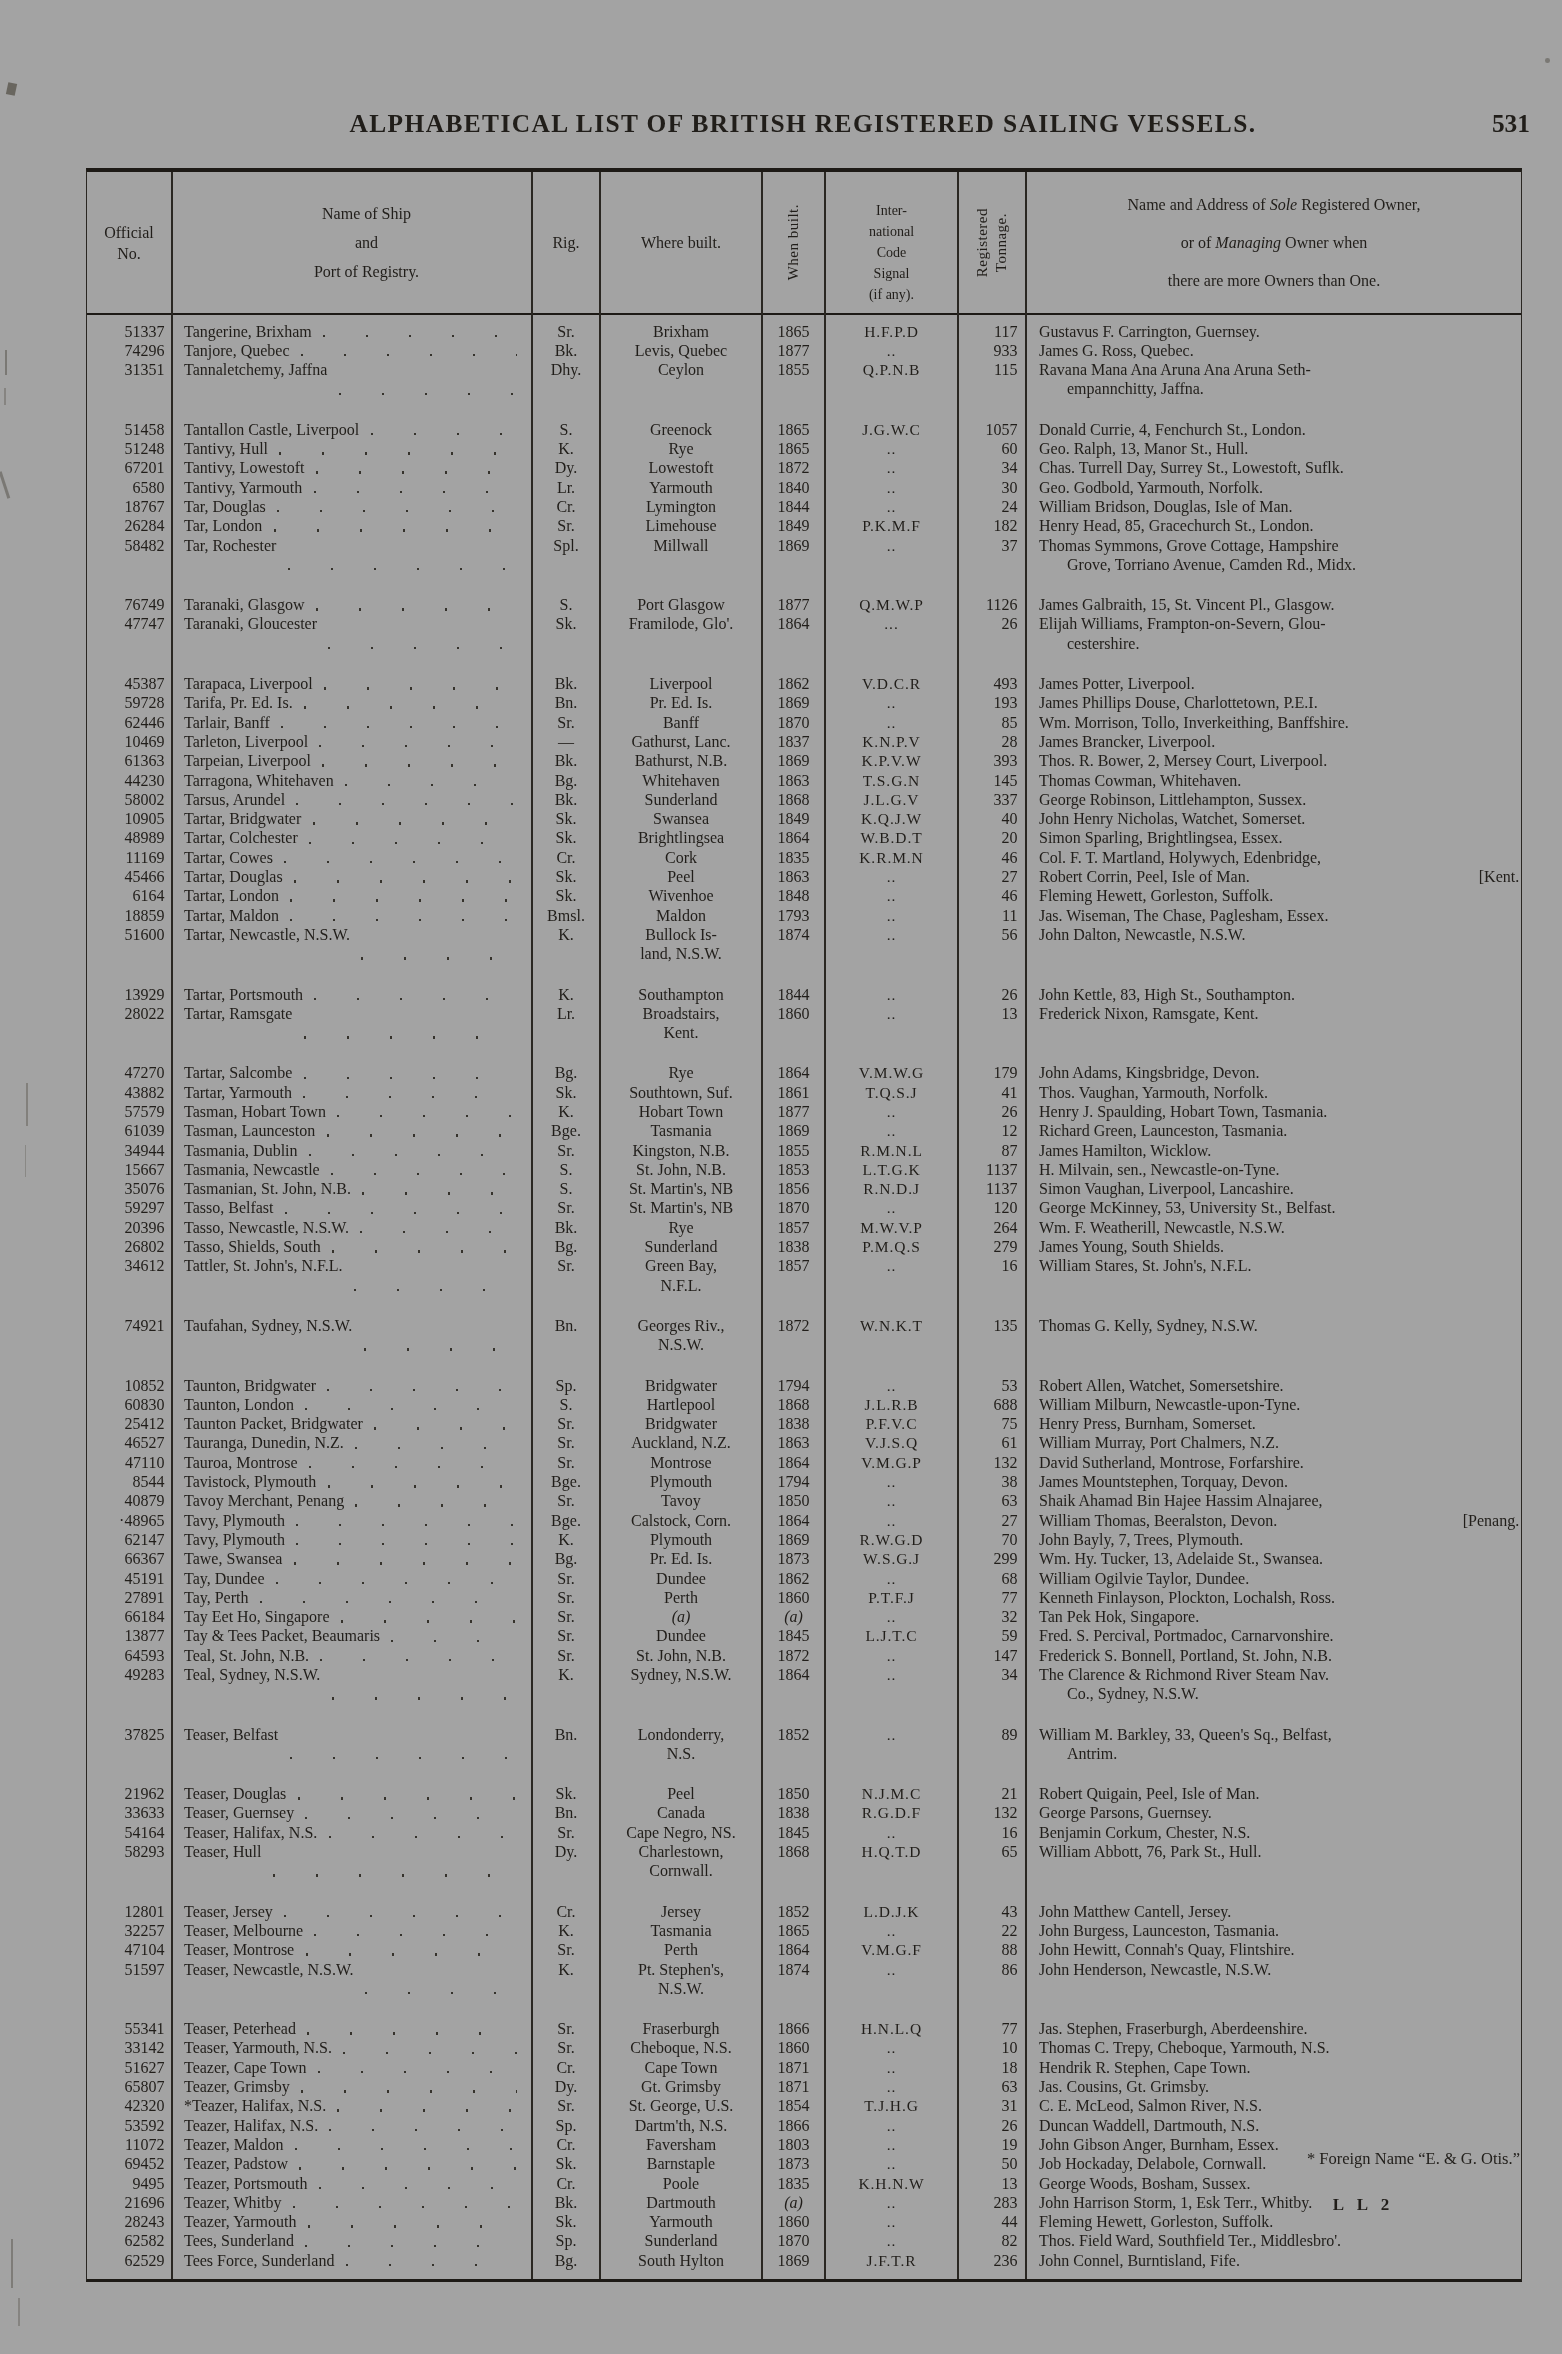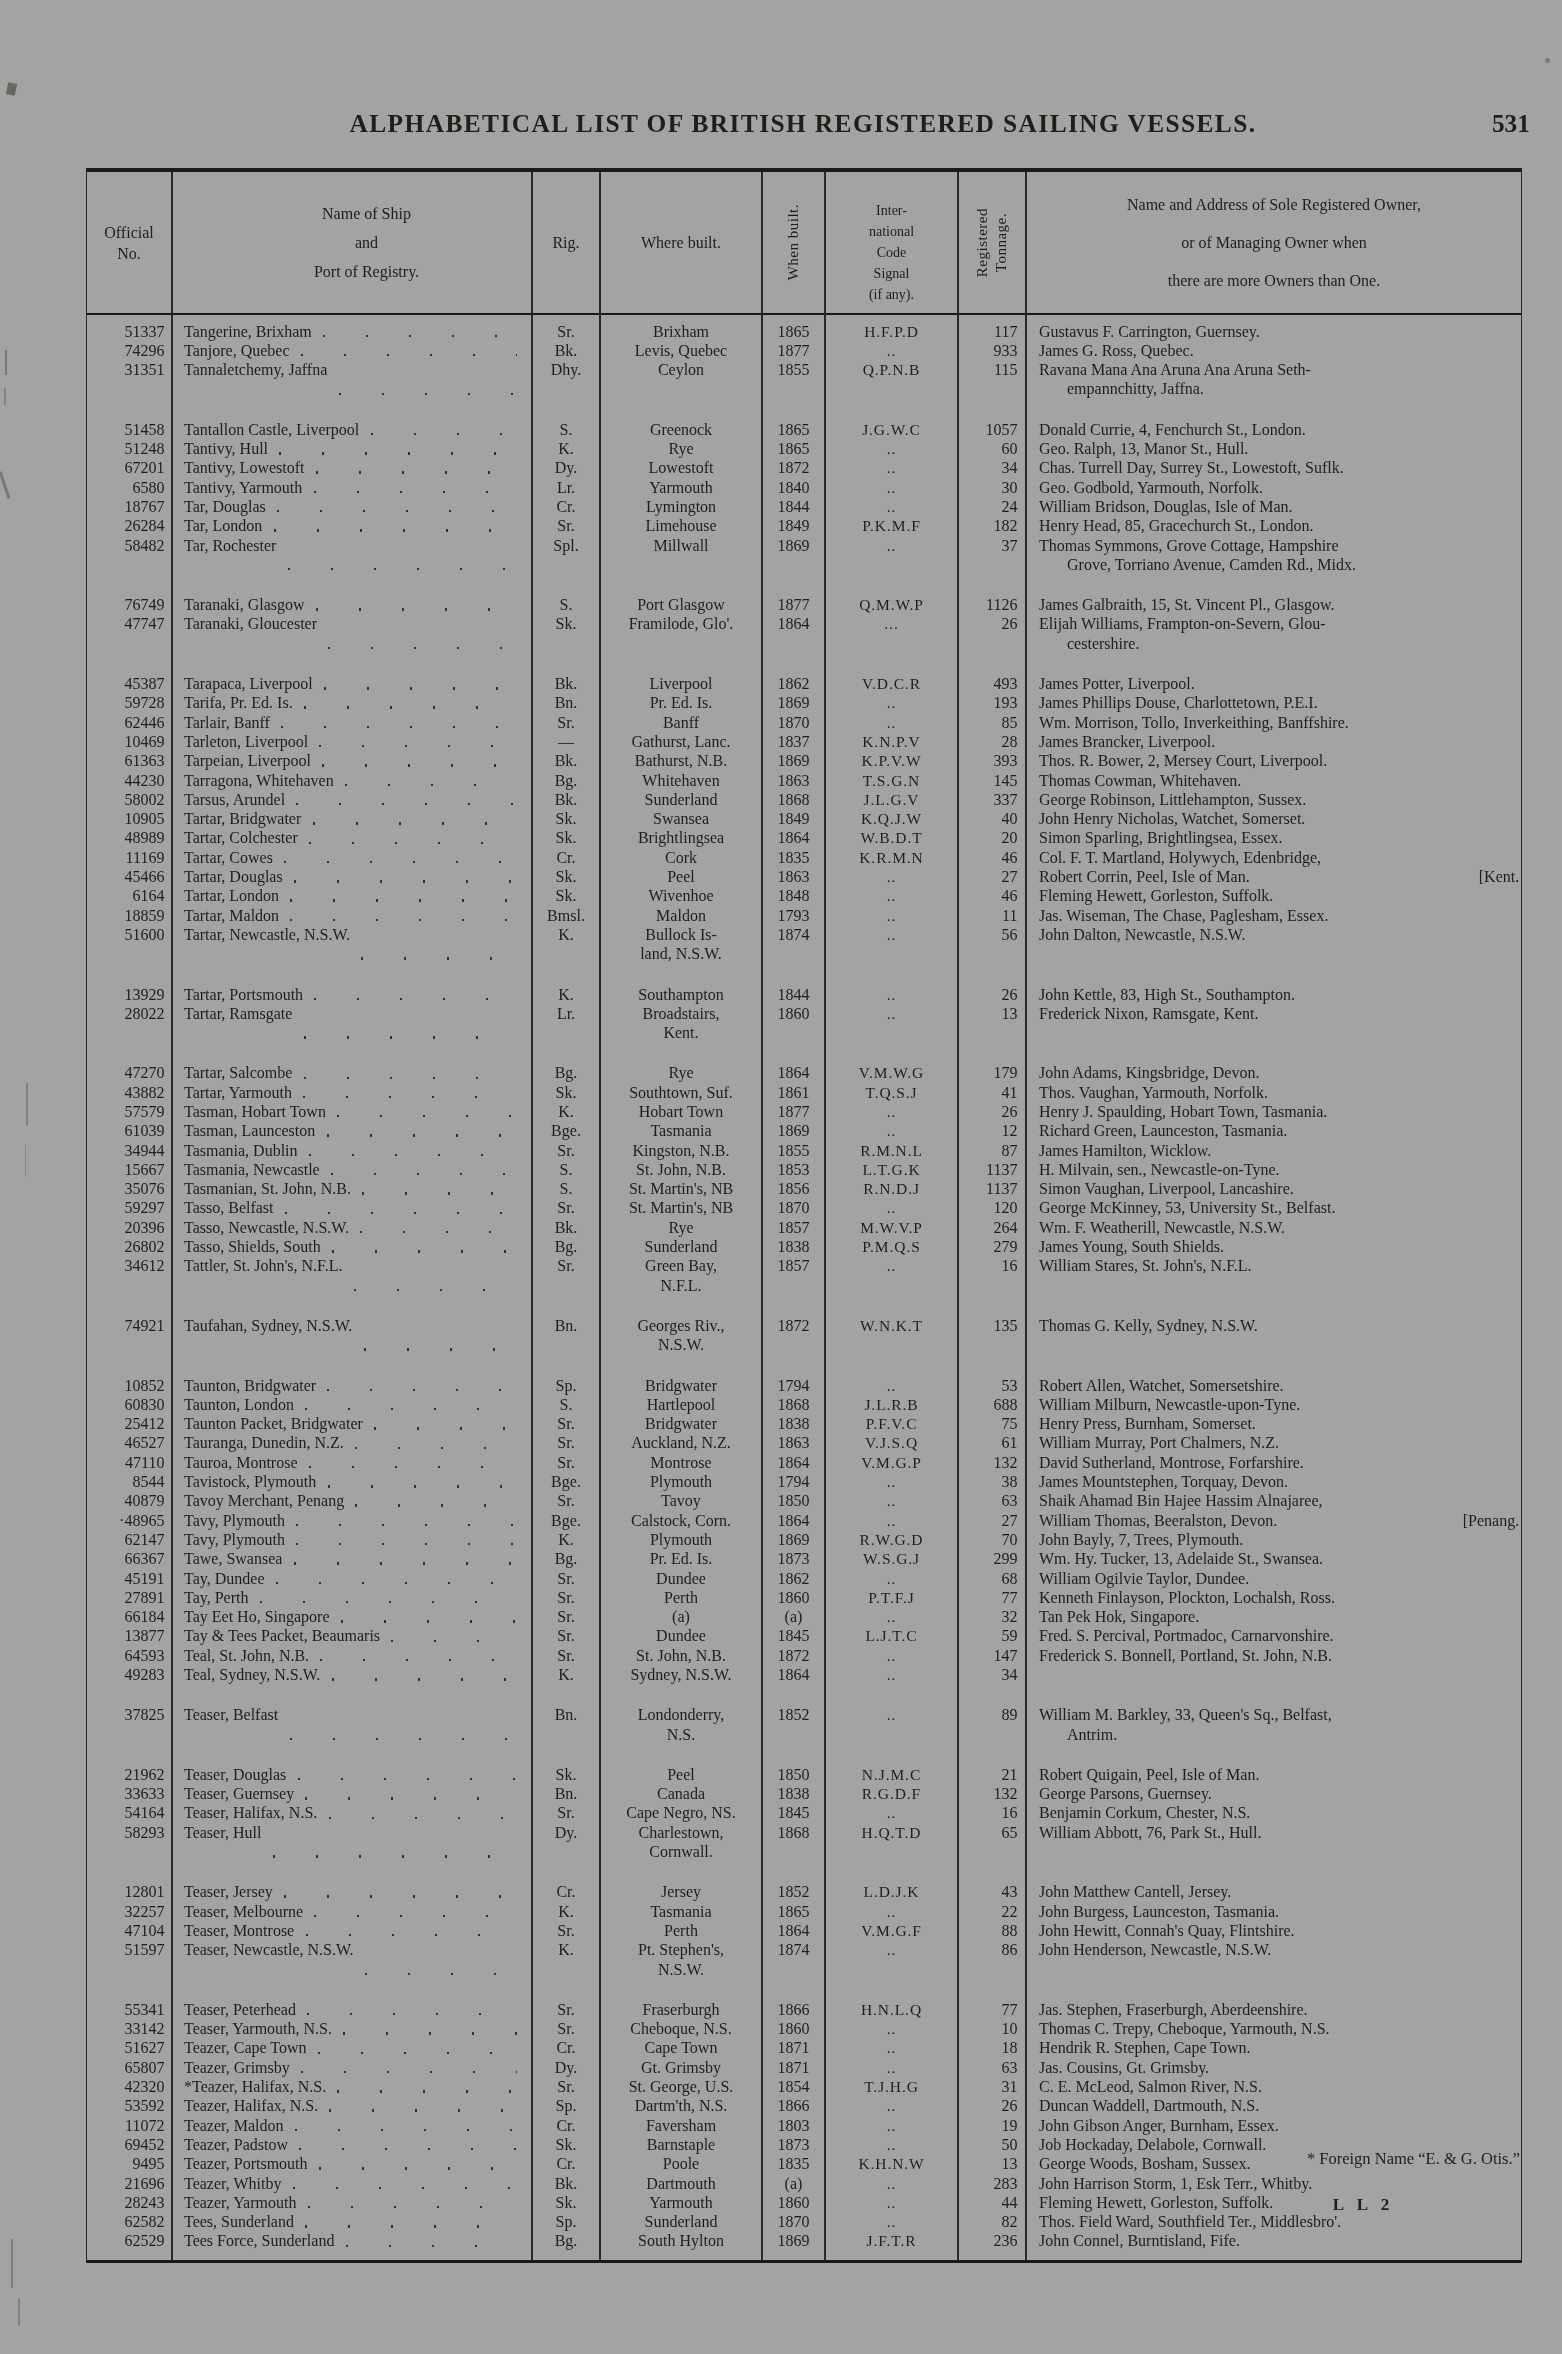--- a/index.html
+++ b/index.html
@@ -18,21 +18,21 @@
   .divider{position:absolute;top:0;bottom:0;width:1.9px;background:#2a2722;z-index:3;}
   
   .thead{display:flex;height:141px;border-bottom:2.8px solid #1d1a16;align-items:stretch;}
   .th{display:flex;align-items:center;justify-content:center;text-align:center;
       font-size:16px;line-height:21px;white-space:pre-line;}
   .th.h-name{line-height:29px;padding-left:30px;}
   .th.h-owner{flex-direction:column;line-height:38px;white-space:normal;}
   .th.h-code{font-size:14px;line-height:21px;margin-top:20px;}
   .vert{writing-mode:vertical-rl;transform:rotate(180deg);white-space:pre-line;
         font-size:15px;line-height:19px;letter-spacing:0.5px;}
-  .ital{}
+  .ital{font-style:italic;}
   
   .col-no{width:84px;}  .col-name{width:361px;} .col-rig{width:68px;}
   .col-where{width:162px;} .col-when{width:63px;} .col-code{width:133px;}
   .col-ton{width:68px;} .col-owner{width:496px;}
   .c{box-sizing:border-box;flex:none;}
   
   .tbody{padding:6.6px 0 9.4px 0;}
   .row{display:flex;font-size:16px;line-height:19.3px;}
   .row.gap{margin-top:21px;}
   .c.no{text-align:right;padding-right:6.6px;}
@@ -1386,20 +1386,27 @@
       <span class="leader"></span>
     </div>
     <div class="c rig col-rig">K.</div>
     <div class="c where col-where">
       <div class="w1">Sydney, N.S.W.</div>
 
     </div>
     <div class="c when col-when">1864</div>
     <div class="c code col-code">..</div>
     <div class="c ton col-ton">34</div>
+    <div class="c owner col-owner">
+      <div class="ol1">
+        <span class="otext">The Clarence &amp; Richmond River Steam Nav.</span>
+
+      </div>
+      <div class="ol2">Co., Sydney, N.S.W.</div>
+    </div>
   </div>
 
   <div class="row gap">
     <div class="c no col-no">37825</div>
     <div class="c name col-name">
       <span class="nm">Teaser, Belfast</span>
       <span class="leader"></span>
     </div>
     <div class="c rig col-rig">Bn.</div>
     <div class="c where col-where">

